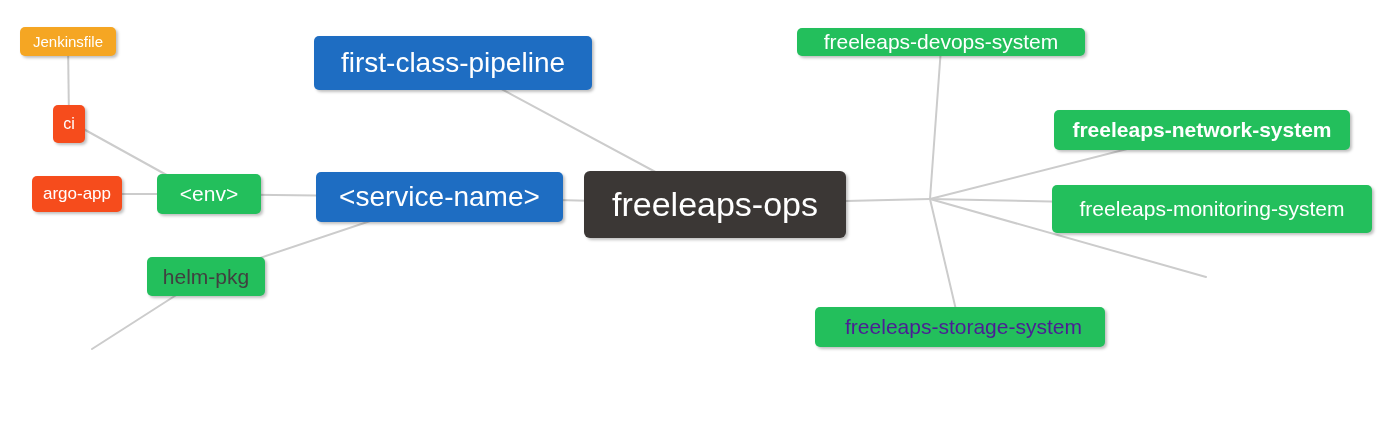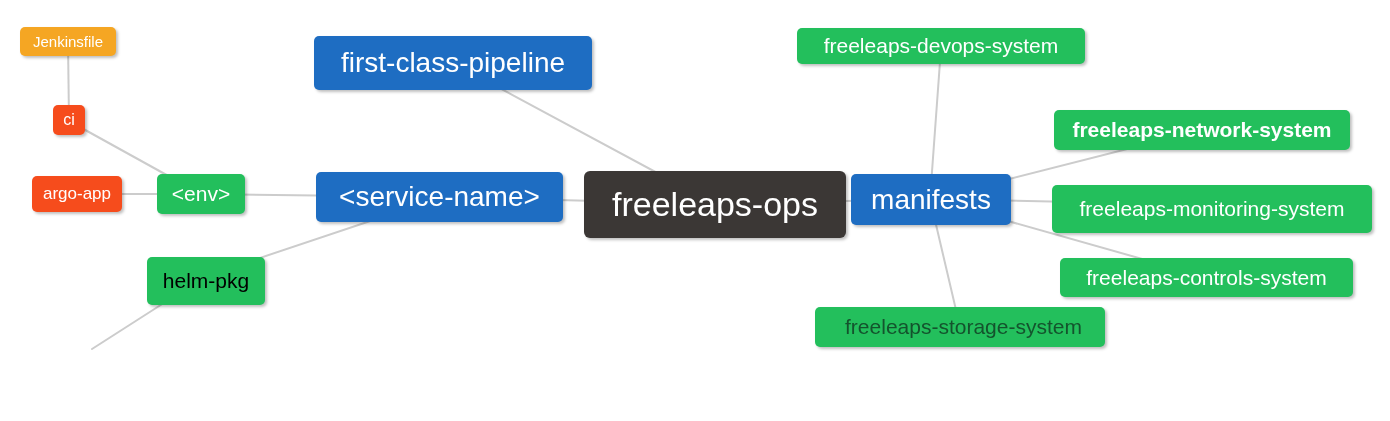--- a/index.html
+++ b/index.html
@@ -60,40 +60,38 @@
     <line x1="715" y1="204" x2="930" y2="199" style="stroke: rgb(204, 204, 204);"></line>
     <line x1="930" y1="199" x2="941" y2="48" style="stroke: rgb(204, 204, 204);"></line>
     <line x1="930" y1="199" x2="1202" y2="130" style="stroke: rgb(204, 204, 204);"></line>
     <line x1="930" y1="199" x2="1212" y2="205" style="stroke: rgb(204, 204, 204);"></line>
     <line x1="930" y1="199" x2="1206" y2="277" style="stroke: rgb(204, 204, 204);"></line>
     <line x1="930" y1="199" x2="960" y2="327" style="stroke: rgb(204, 204, 204);"></line>
   </svg>
 
   <div class="node" style="left: 20px; top: 27px; width: 96px; height: 29px; font-size: 15px; background: rgb(245, 166, 35); color: rgb(255, 255, 255);">Jenkinsfile</div>
 
-  <div class="node" style="left: 53px; top: 105px; width: 32px; height: 30px; font-size: 16px; background: rgb(246, 76, 28); color: rgb(255, 255, 255);">ci</div>
+  <div class="node" style="left: 53px; top: 105px; width: 32px; height: 38px; font-size: 16px; background: rgb(246, 76, 28); color: rgb(255, 255, 255);">ci</div>
 
   <div class="node" style="left: 32px; top: 176px; width: 90px; height: 36px; font-size: 17px; background: rgb(246, 76, 28); color: rgb(255, 255, 255);">argo-app</div>
 
-  <div class="node" style="left: 157px; top: 174px; width: 88px; height: 40px; font-size: 21px; background: rgb(35, 191, 92); color: rgb(255, 255, 255);">&lt;env&gt;</div>
+  <div class="node" style="left: 157px; top: 174px; width: 104px; height: 40px; font-size: 21px; background: rgb(35, 191, 92); color: rgb(255, 255, 255);">&lt;env&gt;</div>
 
-  <div class="node" style="left: 147px; top: 257px; width: 118px; height: 48px; font-size: 21px; background: rgb(35, 191, 92); color: #000000;">helm-pkg</div>
+  <div class="node" style="left: 147px; top: 257px; width: 118px; height: 39px; font-size: 21px; background: rgb(35, 191, 92); color: #404040;">helm-pkg</div>
 
 
   <div class="node" style="left: 314px; top: 36px; width: 278px; height: 54px; font-size: 28px; background: rgb(30, 109, 194); color: rgb(255, 255, 255);">first-class-pipeline</div>
 
   <div class="node" style="left: 316px; top: 172px; width: 247px; height: 50px; font-size: 28px; background: rgb(30, 109, 194); color: rgb(255, 255, 255);">&lt;service-name&gt;</div>
 
   <div class="node" style="left: 584px; top: 171px; width: 262px; height: 67px; font-size: 34px; border-radius: 6px; background: rgb(59, 55, 53); color: rgb(255, 255, 255); text-align: right;">freeleaps-ops</div>
 
-  <div class="node" style="left: 851px; top: 174px; width: 160px; height: 51px; font-size: 28px; background: rgb(30, 109, 194); color: rgb(255, 255, 255);">manifests</div>
 
-  <div class="node" style="left: 797px; top: 28px; width: 288px; height: 36px; font-size: 21px; background: rgb(35, 191, 92); color: rgb(255, 255, 255);">freeleaps-devops-system</div>
+  <div class="node" style="left: 797px; top: 28px; width: 288px; height: 28px; font-size: 21px; background: rgb(35, 191, 92); color: rgb(255, 255, 255);">freeleaps-devops-system</div>
 
   <div class="node" style="left: 1054px; top: 110px; width: 296px; height: 40px; font-size: 21px; background: rgb(35, 191, 92); color: rgb(255, 255, 255); font-weight: bold;">freeleaps-network-system</div>
 
   <div class="node" style="left: 1052px; top: 185px; width: 320px; height: 48px; font-size: 21px; background: rgb(35, 191, 92); color: rgb(255, 255, 255);">freeleaps-monitoring-system</div>
 
-  <div class="node" style="left: 1060px; top: 258px; width: 293px; height: 39px; font-size: 21px; background: rgb(35, 191, 92); color: rgb(255, 255, 255);">freeleaps-controls-system</div>
 
-  <div class="node" style="left: 815px; top: 307px; width: 290px; height: 40px; font-size: 21px; background: rgb(35, 191, 92); color: #14532d; padding-left: 13px;">freeleaps-storage-system</div>
+  <div class="node" style="left: 815px; top: 307px; width: 290px; height: 40px; font-size: 21px; background: rgb(35, 191, 92); color: #4c1d95; padding-left: 13px;">freeleaps-storage-system</div>
 
 </div>
 
 </body></html>

